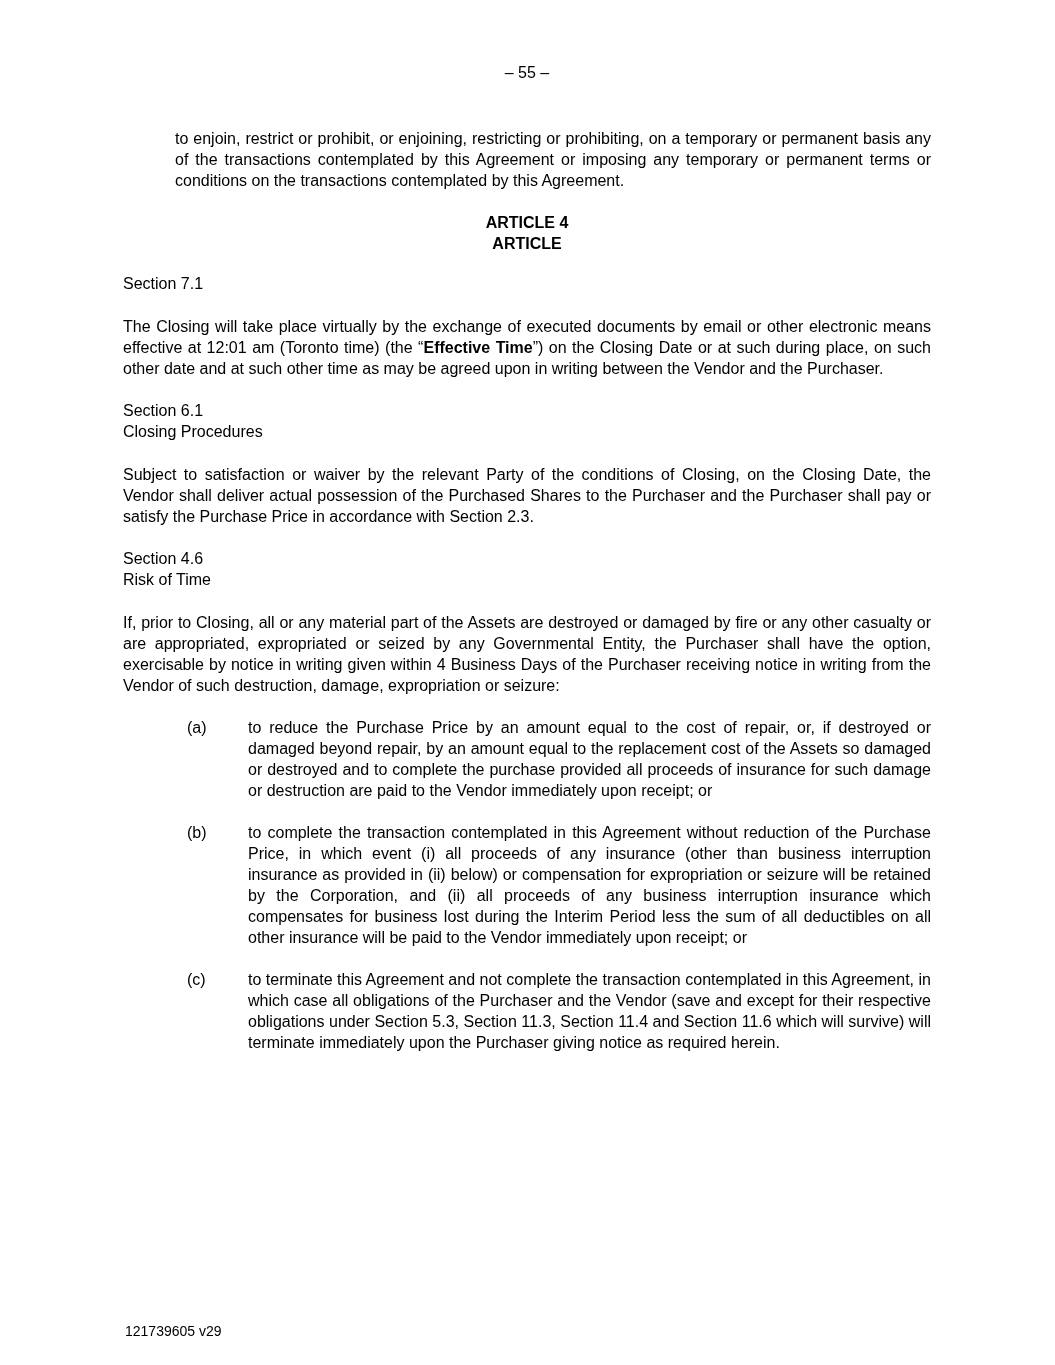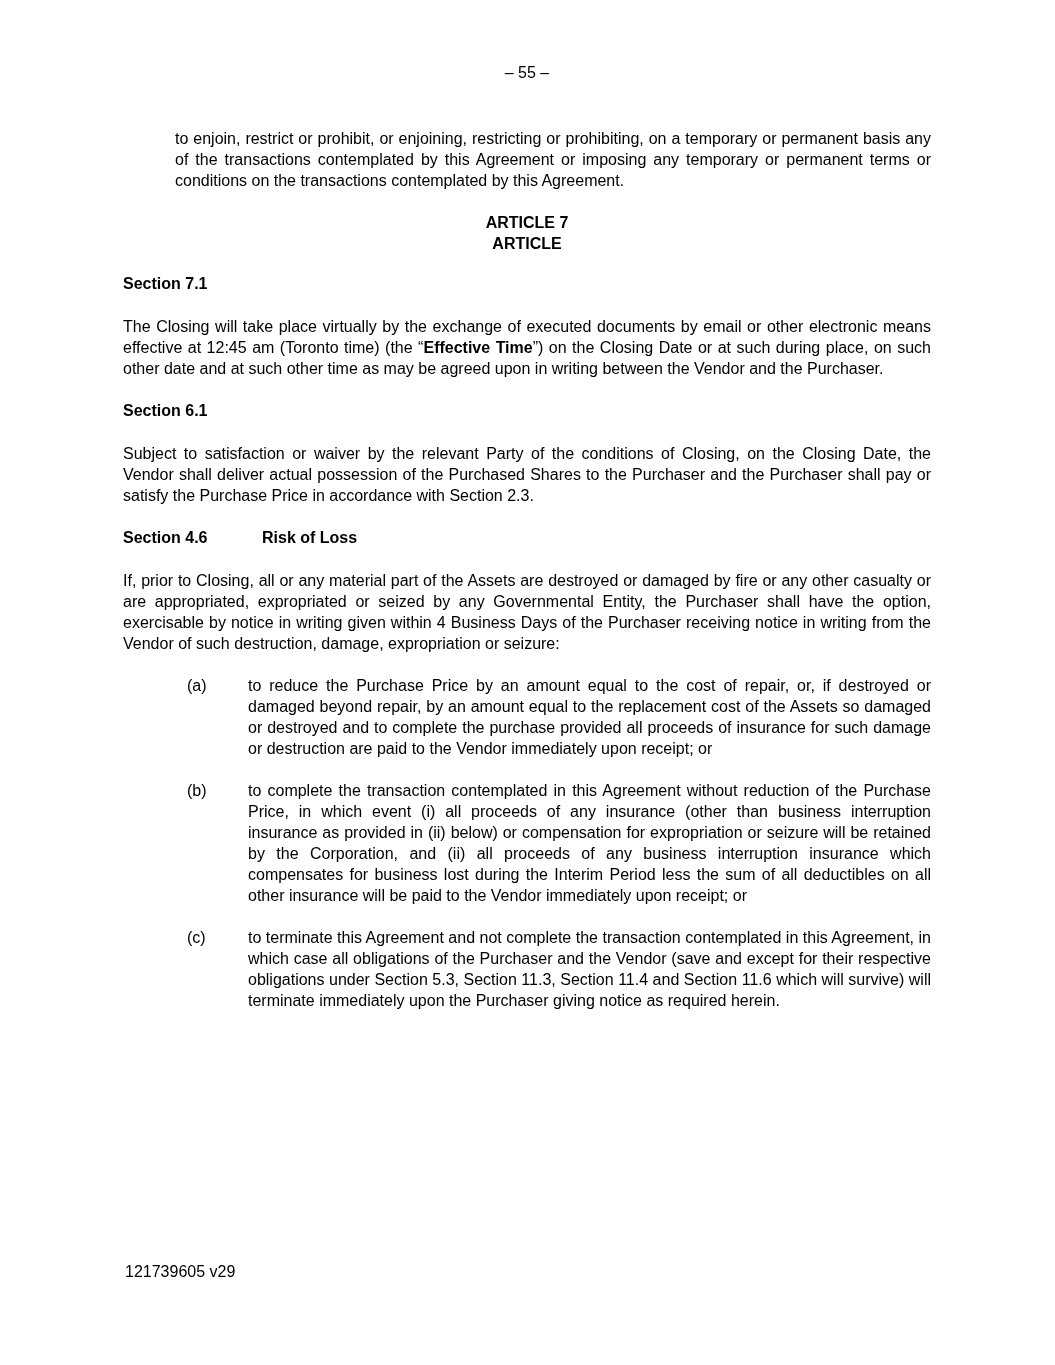--- a/index.html
+++ b/index.html
@@ -32,22 +32,23 @@
   p.indented {
     margin-left: 52px;
   }
   .article-heading {
     text-align: center;
     font-weight: bold;
     margin-bottom: 19px;
   }
   .section-heading {
     display: flex;
-    font-weight: bold;
+    font-weight: normal;
     margin-bottom: 22px;
+    flex-direction: column;
   }
   .sec-label {
     flex: none;
     width: 139px;
   }
   .sec-title { flex: 1; }
   .list-item {
     display: flex;
     margin-bottom: 21px;
   }
@@ -56,58 +57,59 @@
     width: 61px;
     margin-left: 64px;
   }
   .li-text {
     flex: 1;
     text-align: justify;
   }
   .doc-footer {
     position: absolute;
     left: 125px;
-    top: 1265px;
-    font-size: 16px;
+    top: 1325px;
+    font-size: 14px;
     line-height: 13px;
   }
 </style>
 </head>
 <body>
 
 <div class="page">
   <div class="content">
 
     <div class="page-number">– 55 –</div>
 
     <p class="para indented">to enjoin, restrict or prohibit, or enjoining, restricting or prohibiting, on a temporary or permanent basis any of the transactions contemplated by this Agreement or imposing any temporary or permanent terms or conditions on the transactions contemplated by this Agreement.</p>
 
     <div class="article-heading">
-      <div>ARTICLE 7</div>
+      <div>ARTICLE 4</div>
       <div>ARTICLE</div>
     </div>
 
     <div>
       <div class="section-heading">
         <span class="sec-label">Section 7.1</span>
       </div>
-      <p class="para"><span>The Closing will take place virtually by the exchange of executed documents by email or other electronic means effective at 12:45 am (Toronto time) (the “</span><strong>Effective Time</strong><span>”) on the Closing Date or at such during place, on such other date and at such other time as may be agreed upon in writing between the Vendor and the Purchaser.</span></p>
+      <p class="para"><span>The Closing will take place virtually by the exchange of executed documents by email or other electronic means effective at 12:01 am (Toronto time) (the “</span><strong>Effective Time</strong><span>”) on the Closing Date or at such during place, on such other date and at such other time as may be agreed upon in writing between the Vendor and the Purchaser.</span></p>
     </div>
 
     <div>
       <div class="section-heading">
         <span class="sec-label">Section 6.1</span>
+        <span class="sec-title">Closing Procedures</span>
       </div>
       <p class="para">Subject to satisfaction or waiver by the relevant Party of the conditions of Closing, on the Closing Date, the Vendor shall deliver actual possession of the Purchased Shares to the Purchaser and the Purchaser shall pay or satisfy the Purchase Price in accordance with Section 2.3.</p>
     </div>
 
     <div>
       <div class="section-heading">
         <span class="sec-label">Section 4.6</span>
-        <span class="sec-title">Risk of Loss</span>
+        <span class="sec-title">Risk of Time</span>
       </div>
       <p class="para">If, prior to Closing, all or any material part of the Assets are destroyed or damaged by fire or any other casualty or are appropriated, expropriated or seized by any Governmental Entity, the Purchaser shall have the option, exercisable by notice in writing given within 4 Business Days of the Purchaser receiving notice in writing from the Vendor of such destruction, damage, expropriation or seizure:</p>
 
       <div class="list-item">
         <span class="li-label">(a)</span>
         <span class="li-text">to reduce the Purchase Price by an amount equal to the cost of repair, or, if destroyed or damaged beyond repair, by an amount equal to the replacement cost of the Assets so damaged or destroyed and to complete the purchase provided all proceeds of insurance for such damage or destruction are paid to the Vendor immediately upon receipt; or</span>
       </div>
       <div class="list-item">
         <span class="li-label">(b)</span>
         <span class="li-text">to complete the transaction contemplated in this Agreement without reduction of the Purchase Price, in which event (i) all proceeds of any insurance (other than business interruption insurance as provided in (ii) below) or compensation for expropriation or seizure will be retained by the Corporation, and (ii) all proceeds of any business interruption insurance which compensates for business lost during the Interim Period less the sum of all deductibles on all other insurance will be paid to the Vendor immediately upon receipt; or</span>

